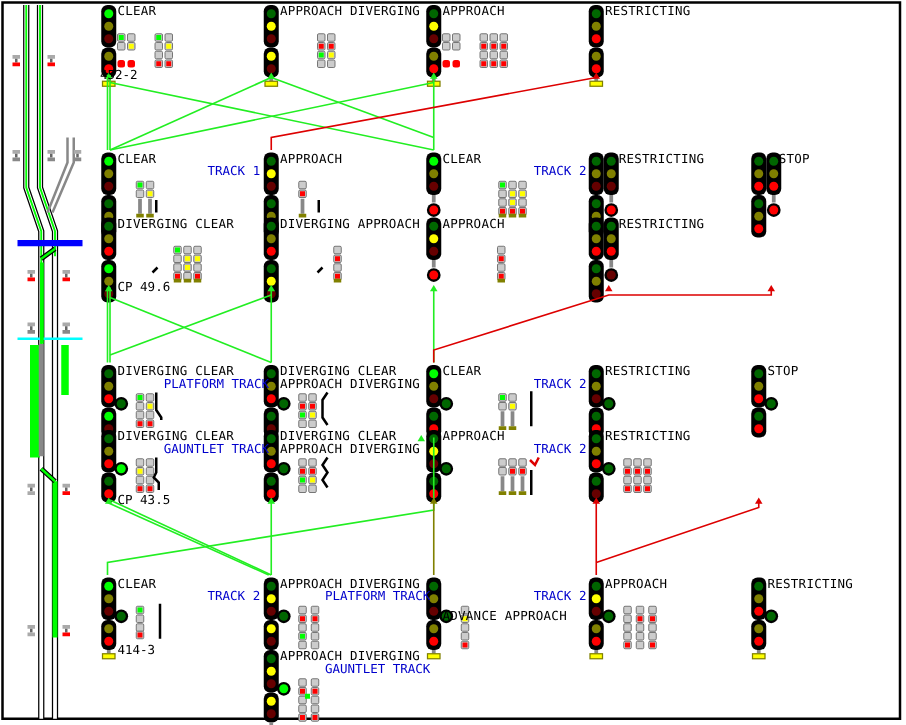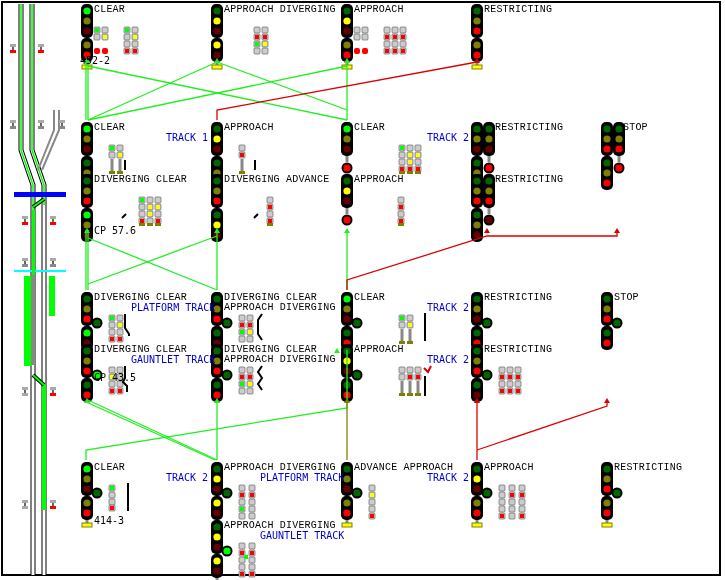--- a/index.html
+++ b/index.html
@@ -1,19 +1,19 @@
 <!DOCTYPE html>
 <html><head>
 <meta charset="utf-8">
 <style>
   html,body{margin:0;padding:0;background:#fff;}
   body{width:725px;height:580px;overflow:hidden;position:relative;font-family:"DejaVu Sans Mono","Liberation Mono",monospace;}
   #frame{position:absolute;left:1px;top:1px;width:720px;height:575px;border:2px solid #000;border-right-width:2px;background:#fff;box-sizing:border-box;}
   svg{position:absolute;left:0;top:0;}
-  .lbl{position:absolute;font-size:10px;line-height:11px;color:#000;white-space:nowrap;letter-spacing:0.2px;font-family:Liberation Mono, monospace;}
+  .lbl{position:absolute;font-size:10px;line-height:11px;color:#000;white-space:nowrap;letter-spacing:0.2px;}
   .trk{position:absolute;font-size:10px;line-height:11px;color:#0000cc;white-space:nowrap;text-align:center;}
   .cp{position:absolute;font-size:10px;line-height:11px;color:#000;white-space:nowrap;}
 </style>
 </head>
 <body>
 
 <div id="frame"></div>
 
 <svg id="canvas" width="725" height="580">
     <rect x="81" y="4" width="12" height="34" rx="5" fill="#000"></rect>
@@ -720,48 +720,48 @@
 
   <div class="lbl" style="left:94px;top:122px">CLEAR</div>
   <div class="trk" style="left:166px;top:132px">TRACK 1</div>
   <div class="lbl" style="left:224px;top:122px">APPROACH</div>
   <div class="lbl" style="left:354px;top:122px">CLEAR</div>
   <div class="trk" style="left:427px;top:132px">TRACK 2</div>
   <div class="lbl" style="left:495px;top:122px">RESTRICTING</div>
   <div class="lbl" style="left:623px;top:122px">STOP</div>
 
   <div class="lbl" style="left:94px;top:174px">DIVERGING CLEAR</div>
-  <div class="cp" style="left:94px;top:225px">CP 57.6</div>
-  <div class="lbl" style="left:224px;top:174px">DIVERGING ADVANCE</div>
+  <div class="cp" style="left:94px;top:225px">CP 49.6</div>
+  <div class="lbl" style="left:224px;top:174px">DIVERGING APPROACH</div>
   <div class="lbl" style="left:354px;top:174px">APPROACH</div>
   <div class="lbl" style="left:495px;top:174px">RESTRICTING</div>
 
   <div class="lbl" style="left:94px;top:292px">DIVERGING CLEAR</div>
   <div class="trk" style="left:131px;top:302px">PLATFORM TRACK</div>
   <div class="lbl" style="left:224px;top:292px">DIVERGING CLEAR</div>
   <div class="lbl" style="left:224px;top:302px">APPROACH DIVERGING</div>
   <div class="lbl" style="left:354px;top:292px">CLEAR</div>
   <div class="trk" style="left:427px;top:302px">TRACK 2</div>
   <div class="lbl" style="left:484px;top:292px">RESTRICTING</div>
   <div class="lbl" style="left:614px;top:292px">STOP</div>
 
   <div class="lbl" style="left:94px;top:344px">DIVERGING CLEAR</div>
   <div class="trk" style="left:131px;top:354px">GAUNTLET TRACK</div>
-  <div class="cp" style="left:94px;top:372px">CP 43.5</div>
+  <div class="cp" style="left:94px;top:395px">CP 43.5</div>
   <div class="lbl" style="left:224px;top:344px">DIVERGING CLEAR</div>
   <div class="lbl" style="left:224px;top:354px">APPROACH DIVERGING</div>
   <div class="lbl" style="left:354px;top:344px">APPROACH</div>
   <div class="trk" style="left:427px;top:354px">TRACK 2</div>
   <div class="lbl" style="left:484px;top:344px">RESTRICTING</div>
 
   <div class="lbl" style="left:94px;top:462px">CLEAR</div>
   <div class="trk" style="left:166px;top:472px">TRACK 2</div>
   <div class="cp" style="left:94px;top:515px">414-3</div>
   <div class="lbl" style="left:224px;top:462px">APPROACH DIVERGING</div>
   <div class="trk" style="left:260px;top:472px">PLATFORM TRACK</div>
-  <div class="lbl" style="left:354px;top:462px">ADVANCE APPROACH</div>
+  <div class="lbl" style="left:354px;top:488px">ADVANCE APPROACH</div>
   <div class="trk" style="left:427px;top:472px">TRACK 2</div>
   <div class="lbl" style="left:484px;top:462px">APPROACH</div>
   <div class="lbl" style="left:614px;top:462px">RESTRICTING</div>
 
   <div class="lbl" style="left:224px;top:520px">APPROACH DIVERGING</div>
   <div class="trk" style="left:260px;top:530px">GAUNTLET TRACK</div>
 </div>
 
 </body></html>

